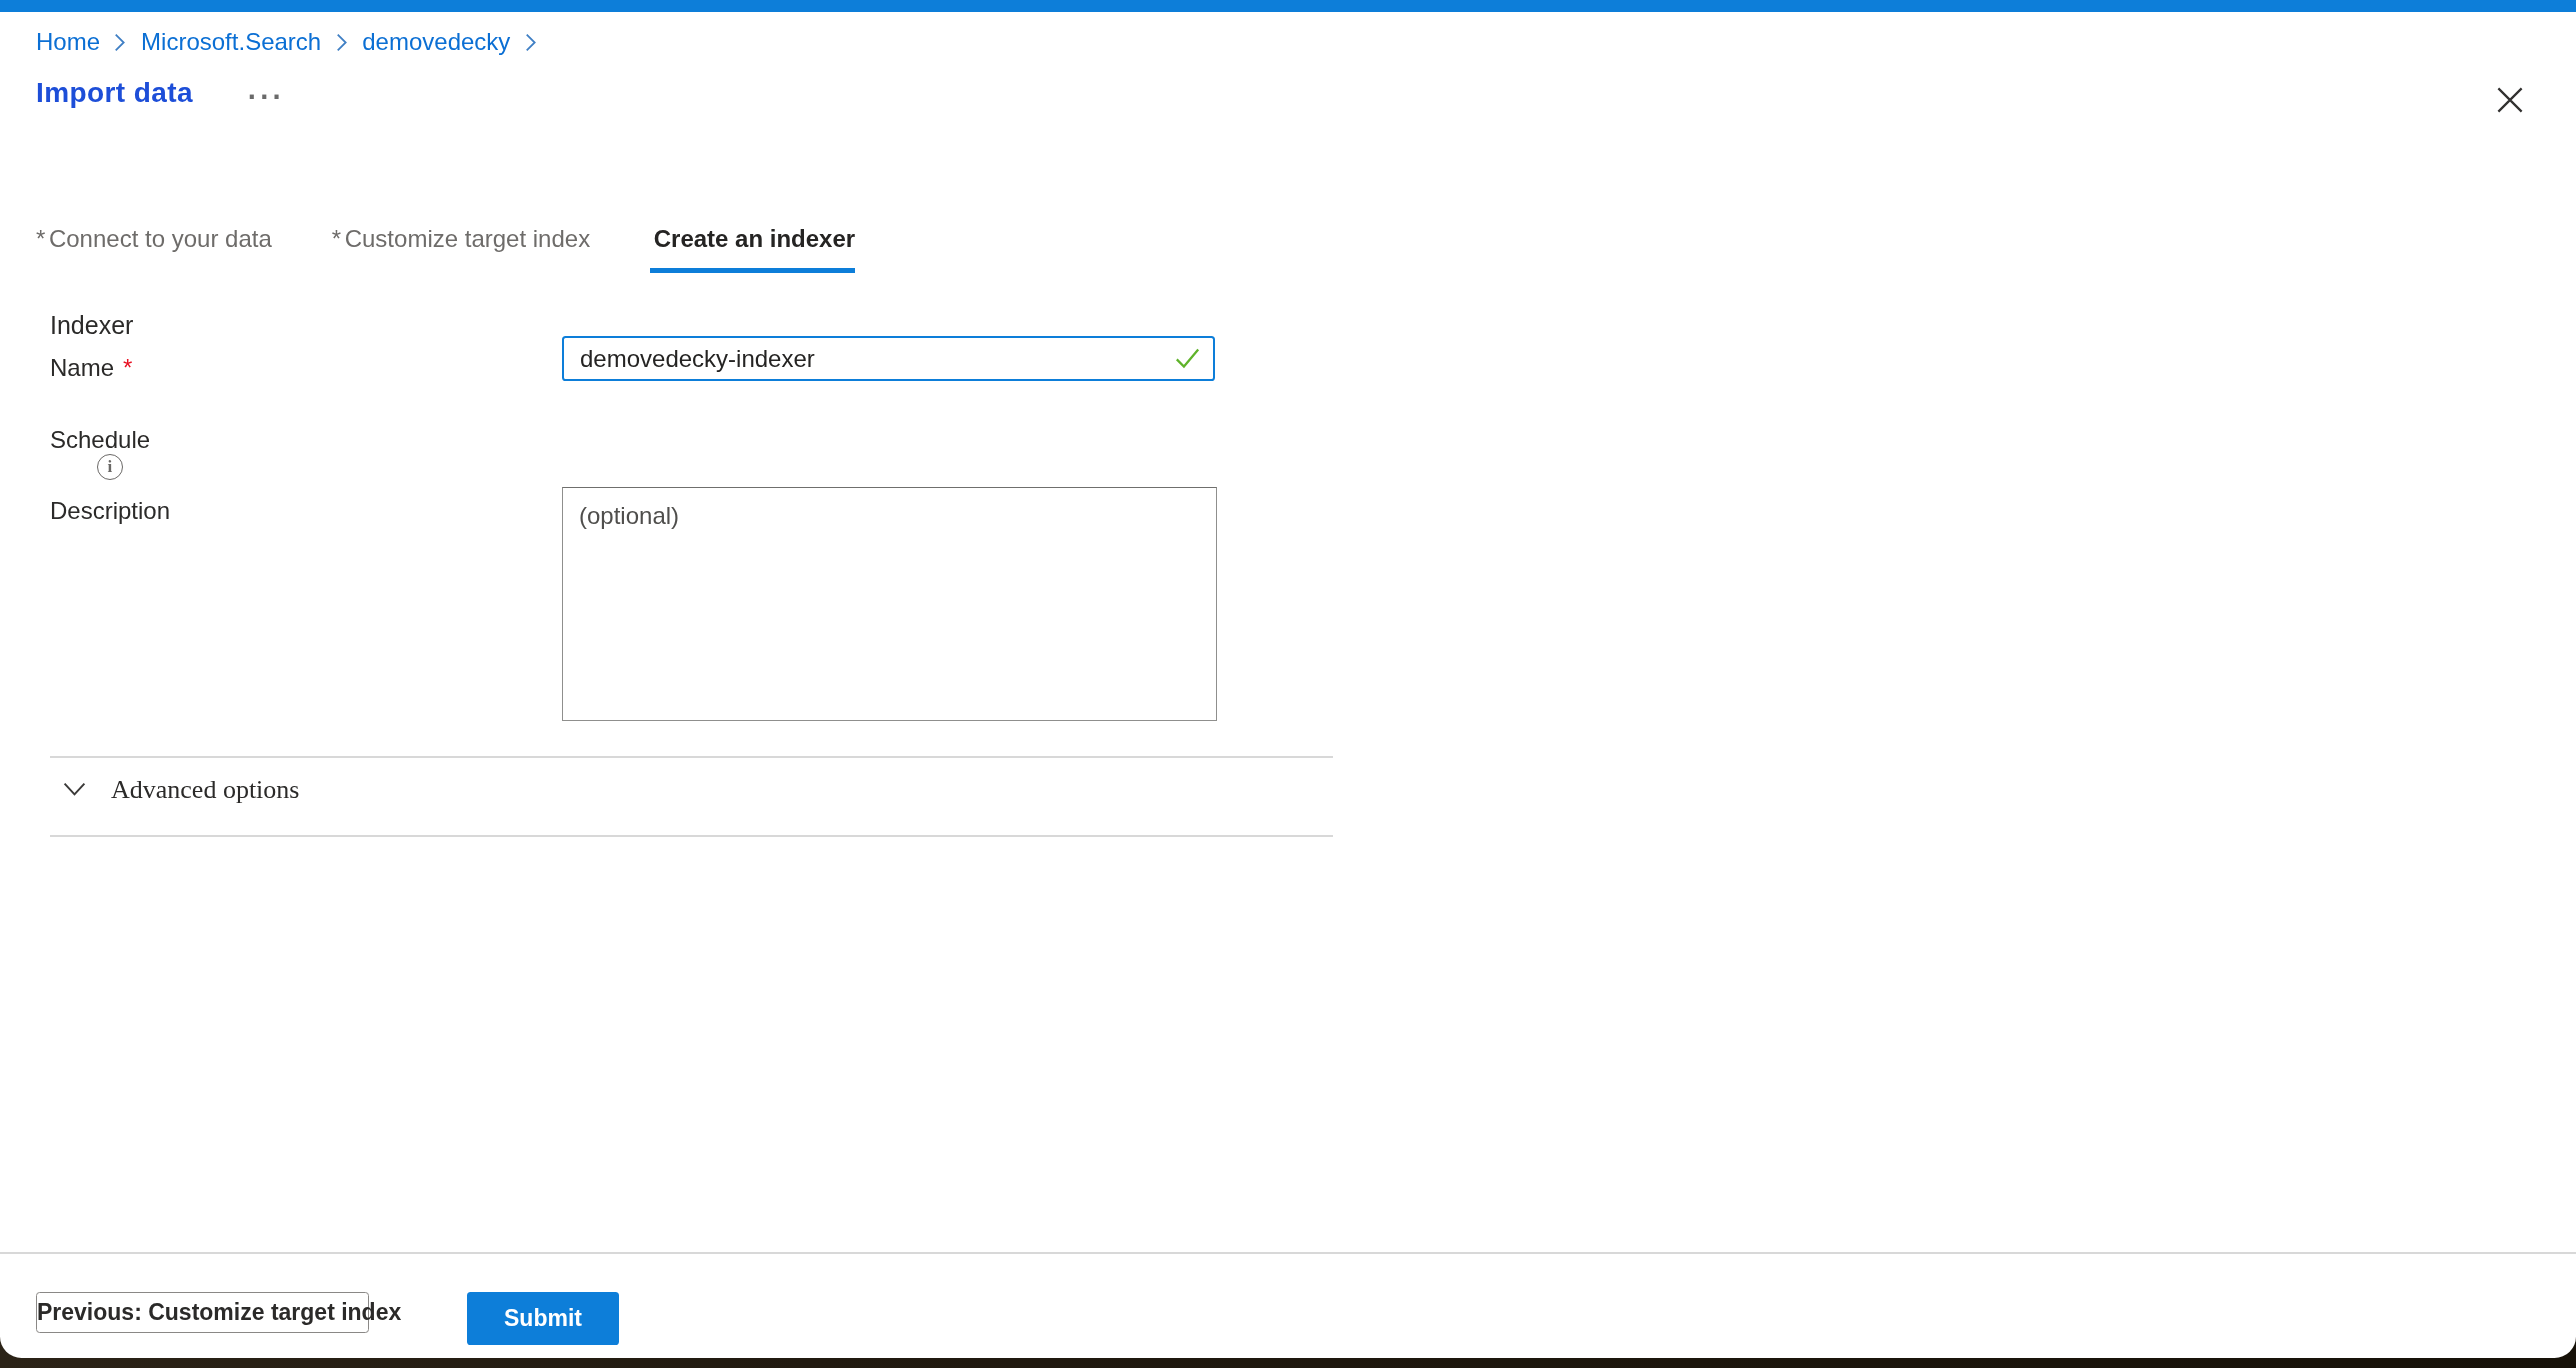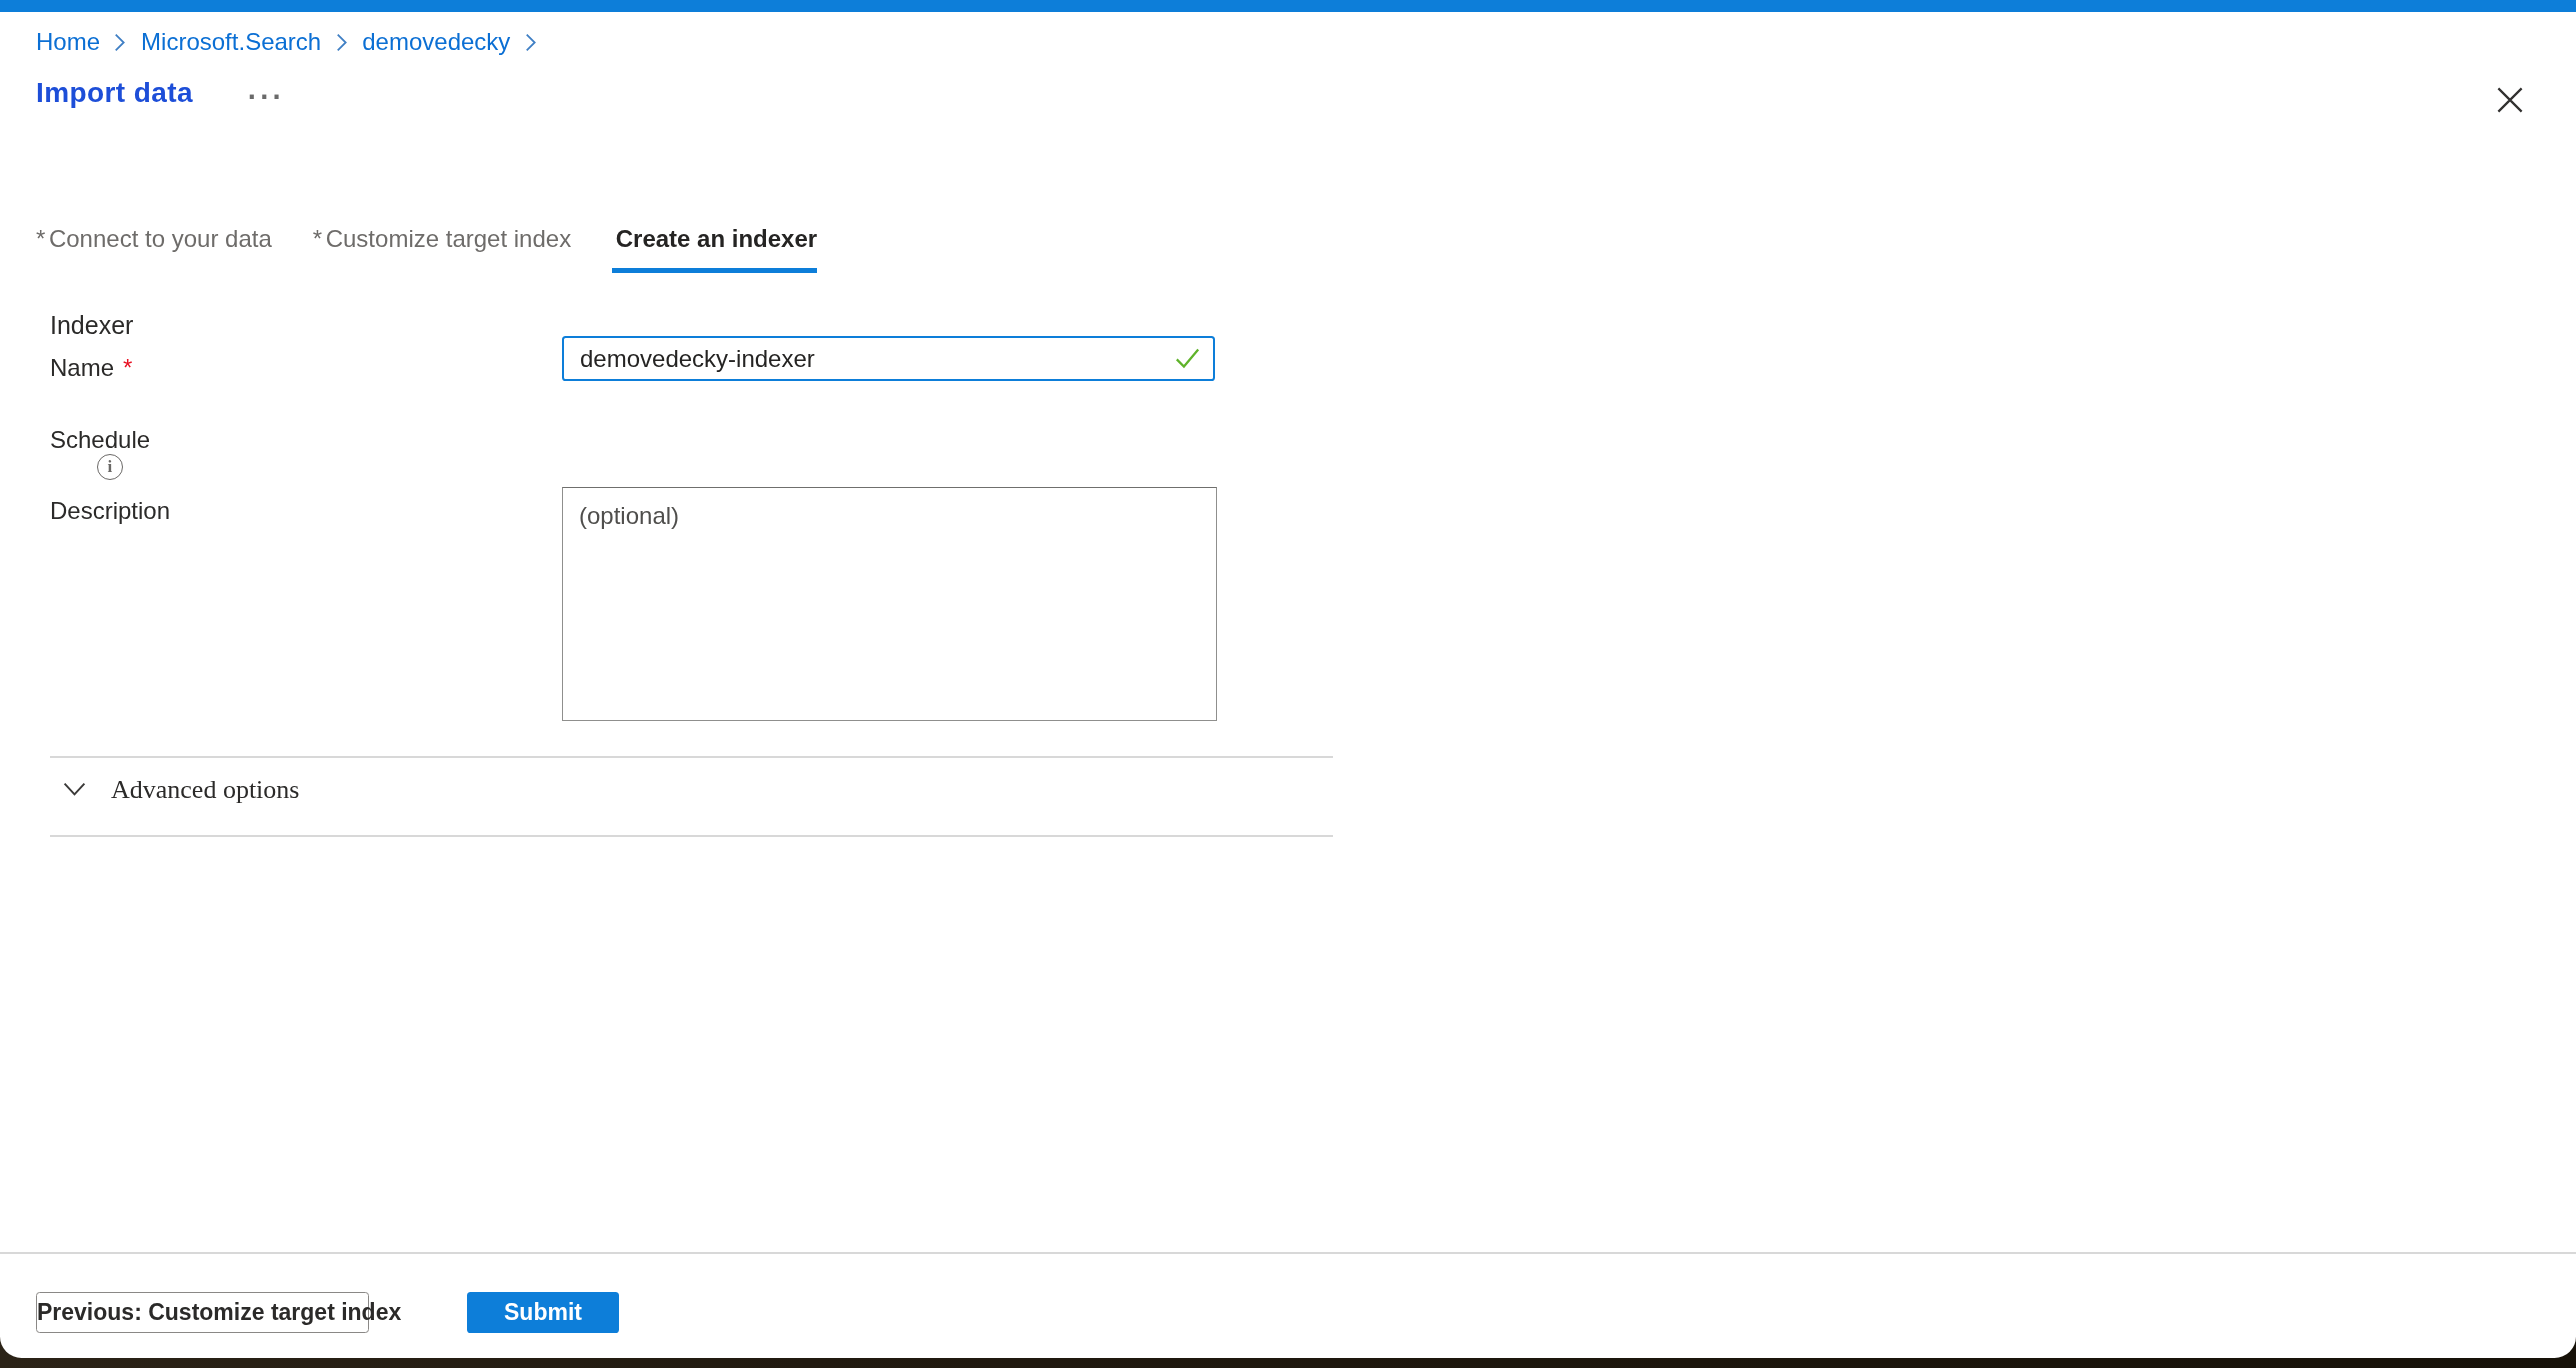--- a/index.html
+++ b/index.html
@@ -23,21 +23,21 @@
   .crumb-sep { color: #3f7fc4; display: inline-flex; align-items: center; }
   .crumb-sep svg { display: block; }
 
   
   .title-row { position: absolute; left: 36px; top: 72px; display: flex; align-items: center; }
   .page-title { font-size: 28px; font-weight: 700; color: #1d4ed8; letter-spacing: 0.4px; }
   .more-btn { margin-left: 55px; margin-top: 9px; color: #6a6a6a; font-size: 29px; font-weight: 700; letter-spacing: 2.7px; cursor: pointer; background: none; border: none; font-family: inherit; }
   .close-btn { position: absolute; right: 47px; top: 82px; width: 39px; height: 39px; background: none; border: none; cursor: pointer; display: flex; align-items: center; justify-content: center; }
 
   
-  .tabs { position: absolute; left: 36px; top: 225px; display: flex; gap: 41px; font-size: 24px; align-items: center; }
+  .tabs { position: absolute; left: 36px; top: 225px; display: flex; gap: 60px; font-size: 24px; align-items: center; }
   .tab { color: #6e6c6a; padding-bottom: 15px; border-bottom: 5.4px solid transparent; cursor: pointer; background: none; border-top: none; border-left: none; border-right: none; font-family: inherit; font-size: 24px; white-space: nowrap; }
   .tab.active { color: #252423; font-weight: 700; border-bottom-color: #0d7ed9; }
   .tab .req { margin-right: 3.6px; }
 
   
   .section-title { position: absolute; left: 50px; top: 311px; font-size: 25px; color: #2b2a29; }
   .field-label { position: absolute; left: 50px; font-size: 24px; color: #2b2a29; display: flex; align-items: center; }
   .label-name { top: 354px; }
   .label-schedule { top: 426px; flex-direction: column; }
   .label-description { top: 497px; }
@@ -94,21 +94,21 @@
   }
 
   .footer-divider { position: absolute; left: 0; top: 1252px; width: 2576px; height: 1.8px; background: #d8d8d8; }
   .prev-btn {
     position: absolute; left: 36px; top: 1292px; width: 333px; height: 41px;
     background: #ffffff; border: 1.8px solid #8a8886; border-radius: 3.6px;
     font-family: inherit; font-size: 23px; font-weight: 700; color: #2b2a29;
     cursor: pointer; white-space: nowrap;
   }
   .submit-btn {
-    position: absolute; left: 467px; top: 1292px; width: 152px; height: 41px;
+    position: absolute; left: 467px; top: 1292px; width: 152px; height: 53px;
     background: #0d7ed9; border: none; border-radius: 3.6px;
     font-family: inherit; font-size: 23px; font-weight: 700; color: #ffffff;
     cursor: pointer;
   }
 </style>
 </head>
 <body>
 
 <div class="panel">
   <div class="top-accent"></div>

